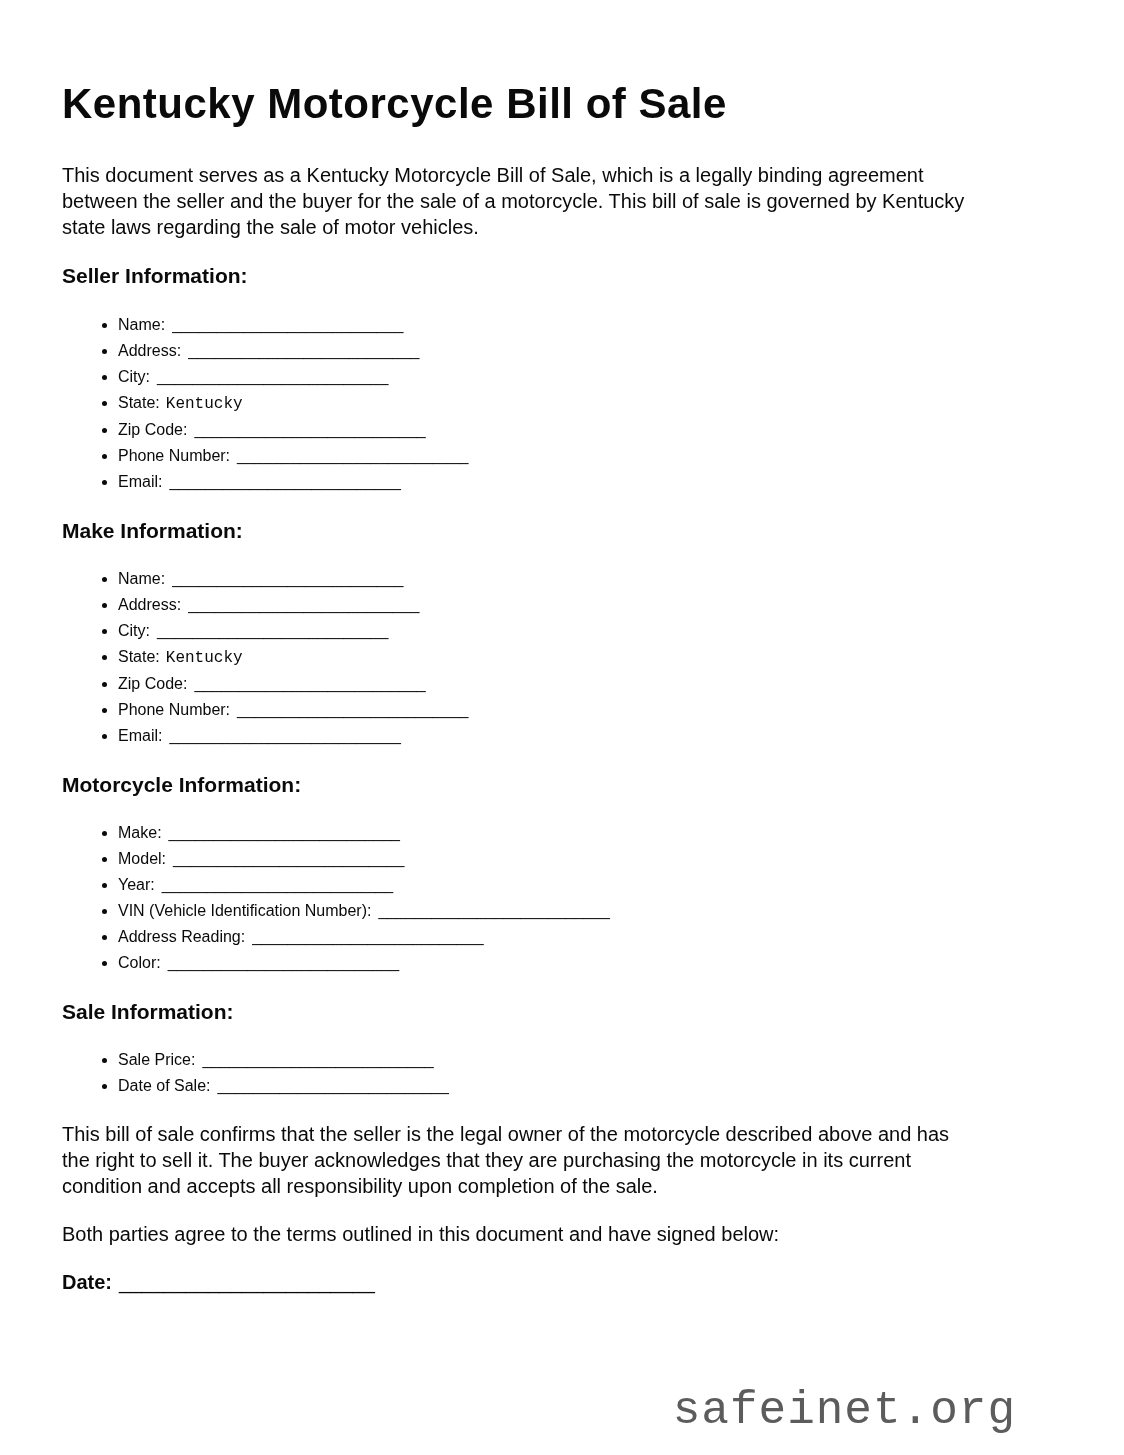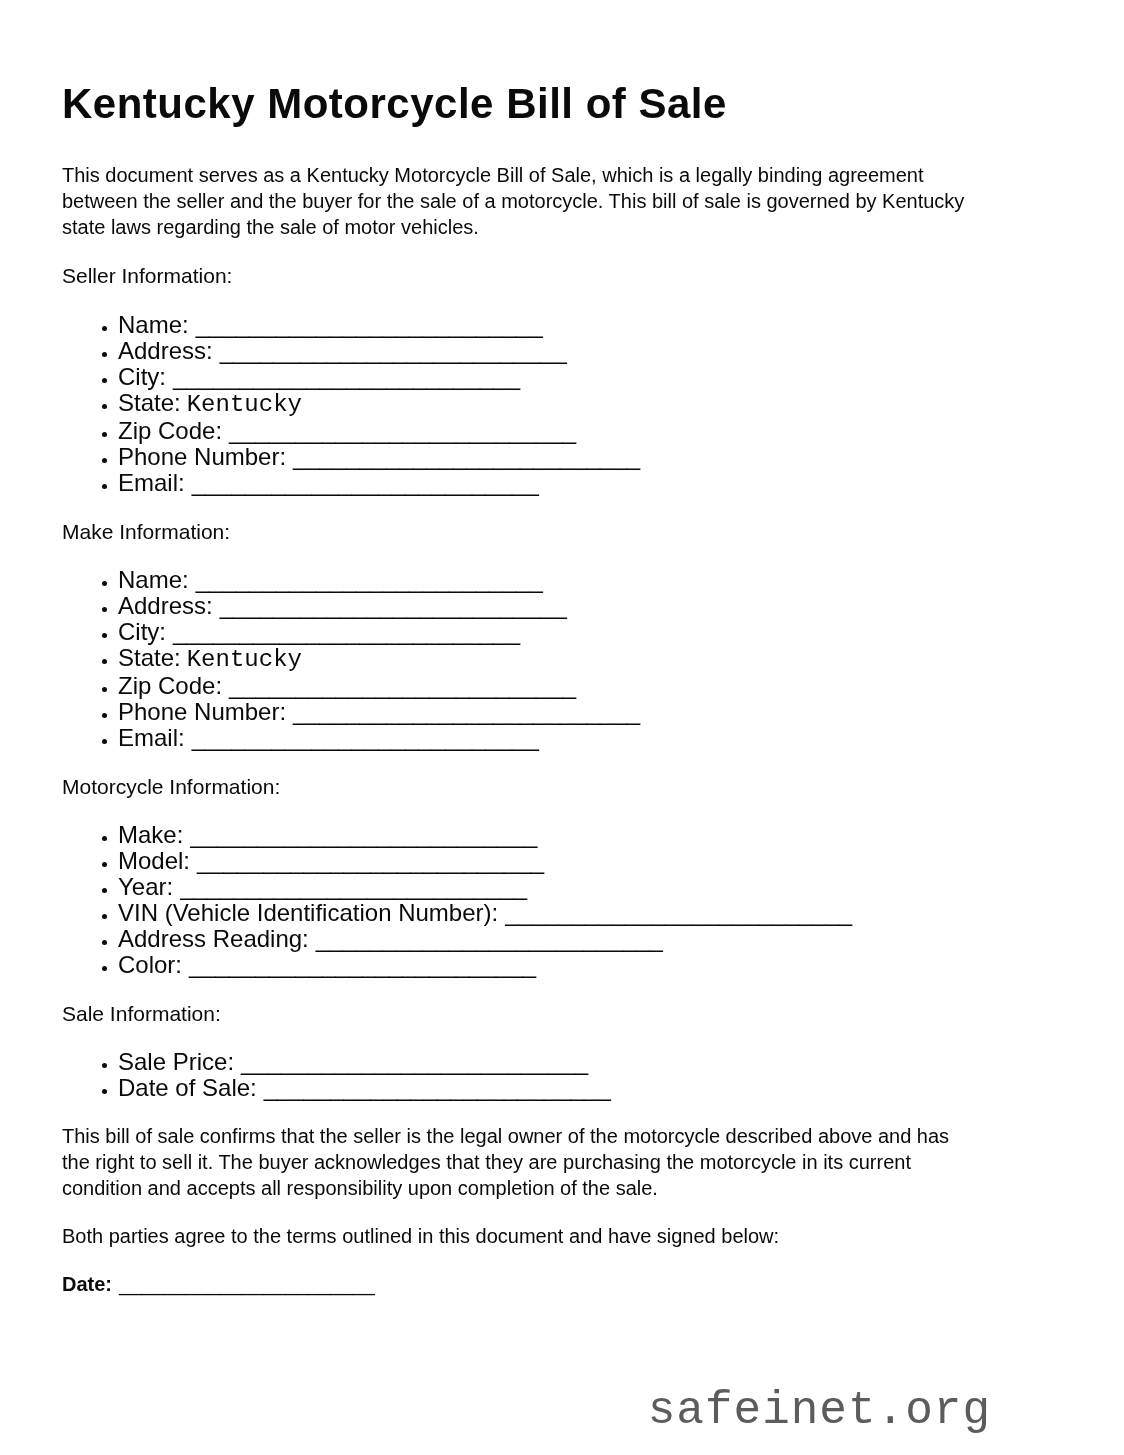--- a/index.html
+++ b/index.html
@@ -27,47 +27,47 @@
     color: #0a0a0a;
     letter-spacing: 0.5px;
   }
   p.body-text {
     font-size: 20px;
     line-height: 1.3;
     margin: 4px 0 22px 0;
   }
   h2.section-heading {
     font-size: 21px;
-    font-weight: normal;
+    font-weight: bold;
     line-height: 1.3;
     margin: 0 0 22px 0;
   }
   ul.field-list {
     margin: 0 0 22px 0;
     padding: 0 0 0 56px;
     list-style: disc;
   }
   ul.field-list li {
-    font-size: 24px;
+    font-size: 16px;
     line-height: 26px;
     margin: 0;
     padding: 0;
   }
   ul.field-list li::marker { font-size: 16px; }
   .blank { margin-left: 7px; white-space: nowrap; }
   .value { margin-left: 6px; font-family: Liberation Mono, monospace; }
   p.sig-row {
     font-size: 20px;
     line-height: 1.3;
     margin: 0 0 26px 0;
   }
   .sig-label { font-weight: bold; }
   .watermark {
     position: absolute;
-    right: 43px;
+    right: 18px;
     bottom: 18px;
     font-family: "Liberation Mono", "DejaVu Sans Mono", monospace;
     font-size: 46px;
     color: #5c5c5c;
     letter-spacing: 1px;
   }
 </style>
 </head>
 <body>
 

